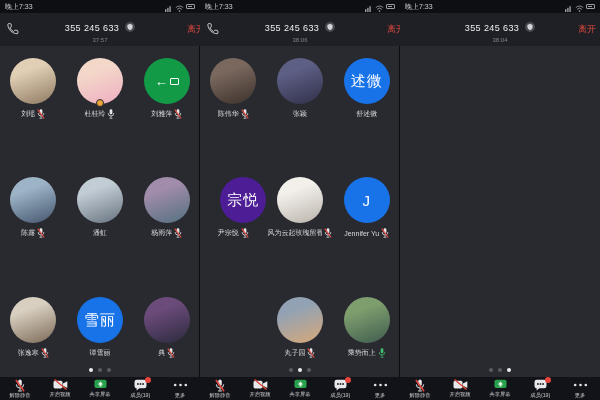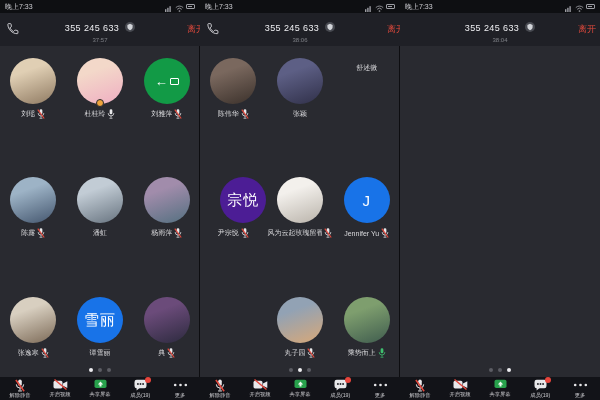--- a/index.html
+++ b/index.html
@@ -302,20 +302,21 @@
               </svg></span>
           </div>
         </div>
         <div class="slot" style="left: 33.333%; width: 33.333%; top: 12px;">
           <div class="avatar" style="background: linear-gradient(160deg, rgb(93, 95, 133) 30%, rgb(48, 48, 73));"></div>
           <div class="name-row">
             <span class="name">张颖</span>
           </div>
         </div>
         <div class="slot" style="left: 66.666%; width: 33.333%; top: 12px;">
+          <div class="avatar text-av" style="background: rgb(24, 115, 232);">述微</div>
           <div class="name-row">
             <span class="name">舒述微</span>
           </div>
         </div>
         <div class="slot" style="left: 0%; width: 33.333%; top: 131px;">
           <div class="avatar text-av" style="background: #4c1d95; margin-left: 20px;">宗悦</div>
           <div class="name-row">
             <span class="name">尹宗悦</span>
             <span class="mic"><svg width="8" height="10" viewBox="0 0 9 11.6">
                 <rect x="2.9" y="0.4" width="3.2" height="5.8" rx="1.6" fill="#e8e8ea"></rect>

